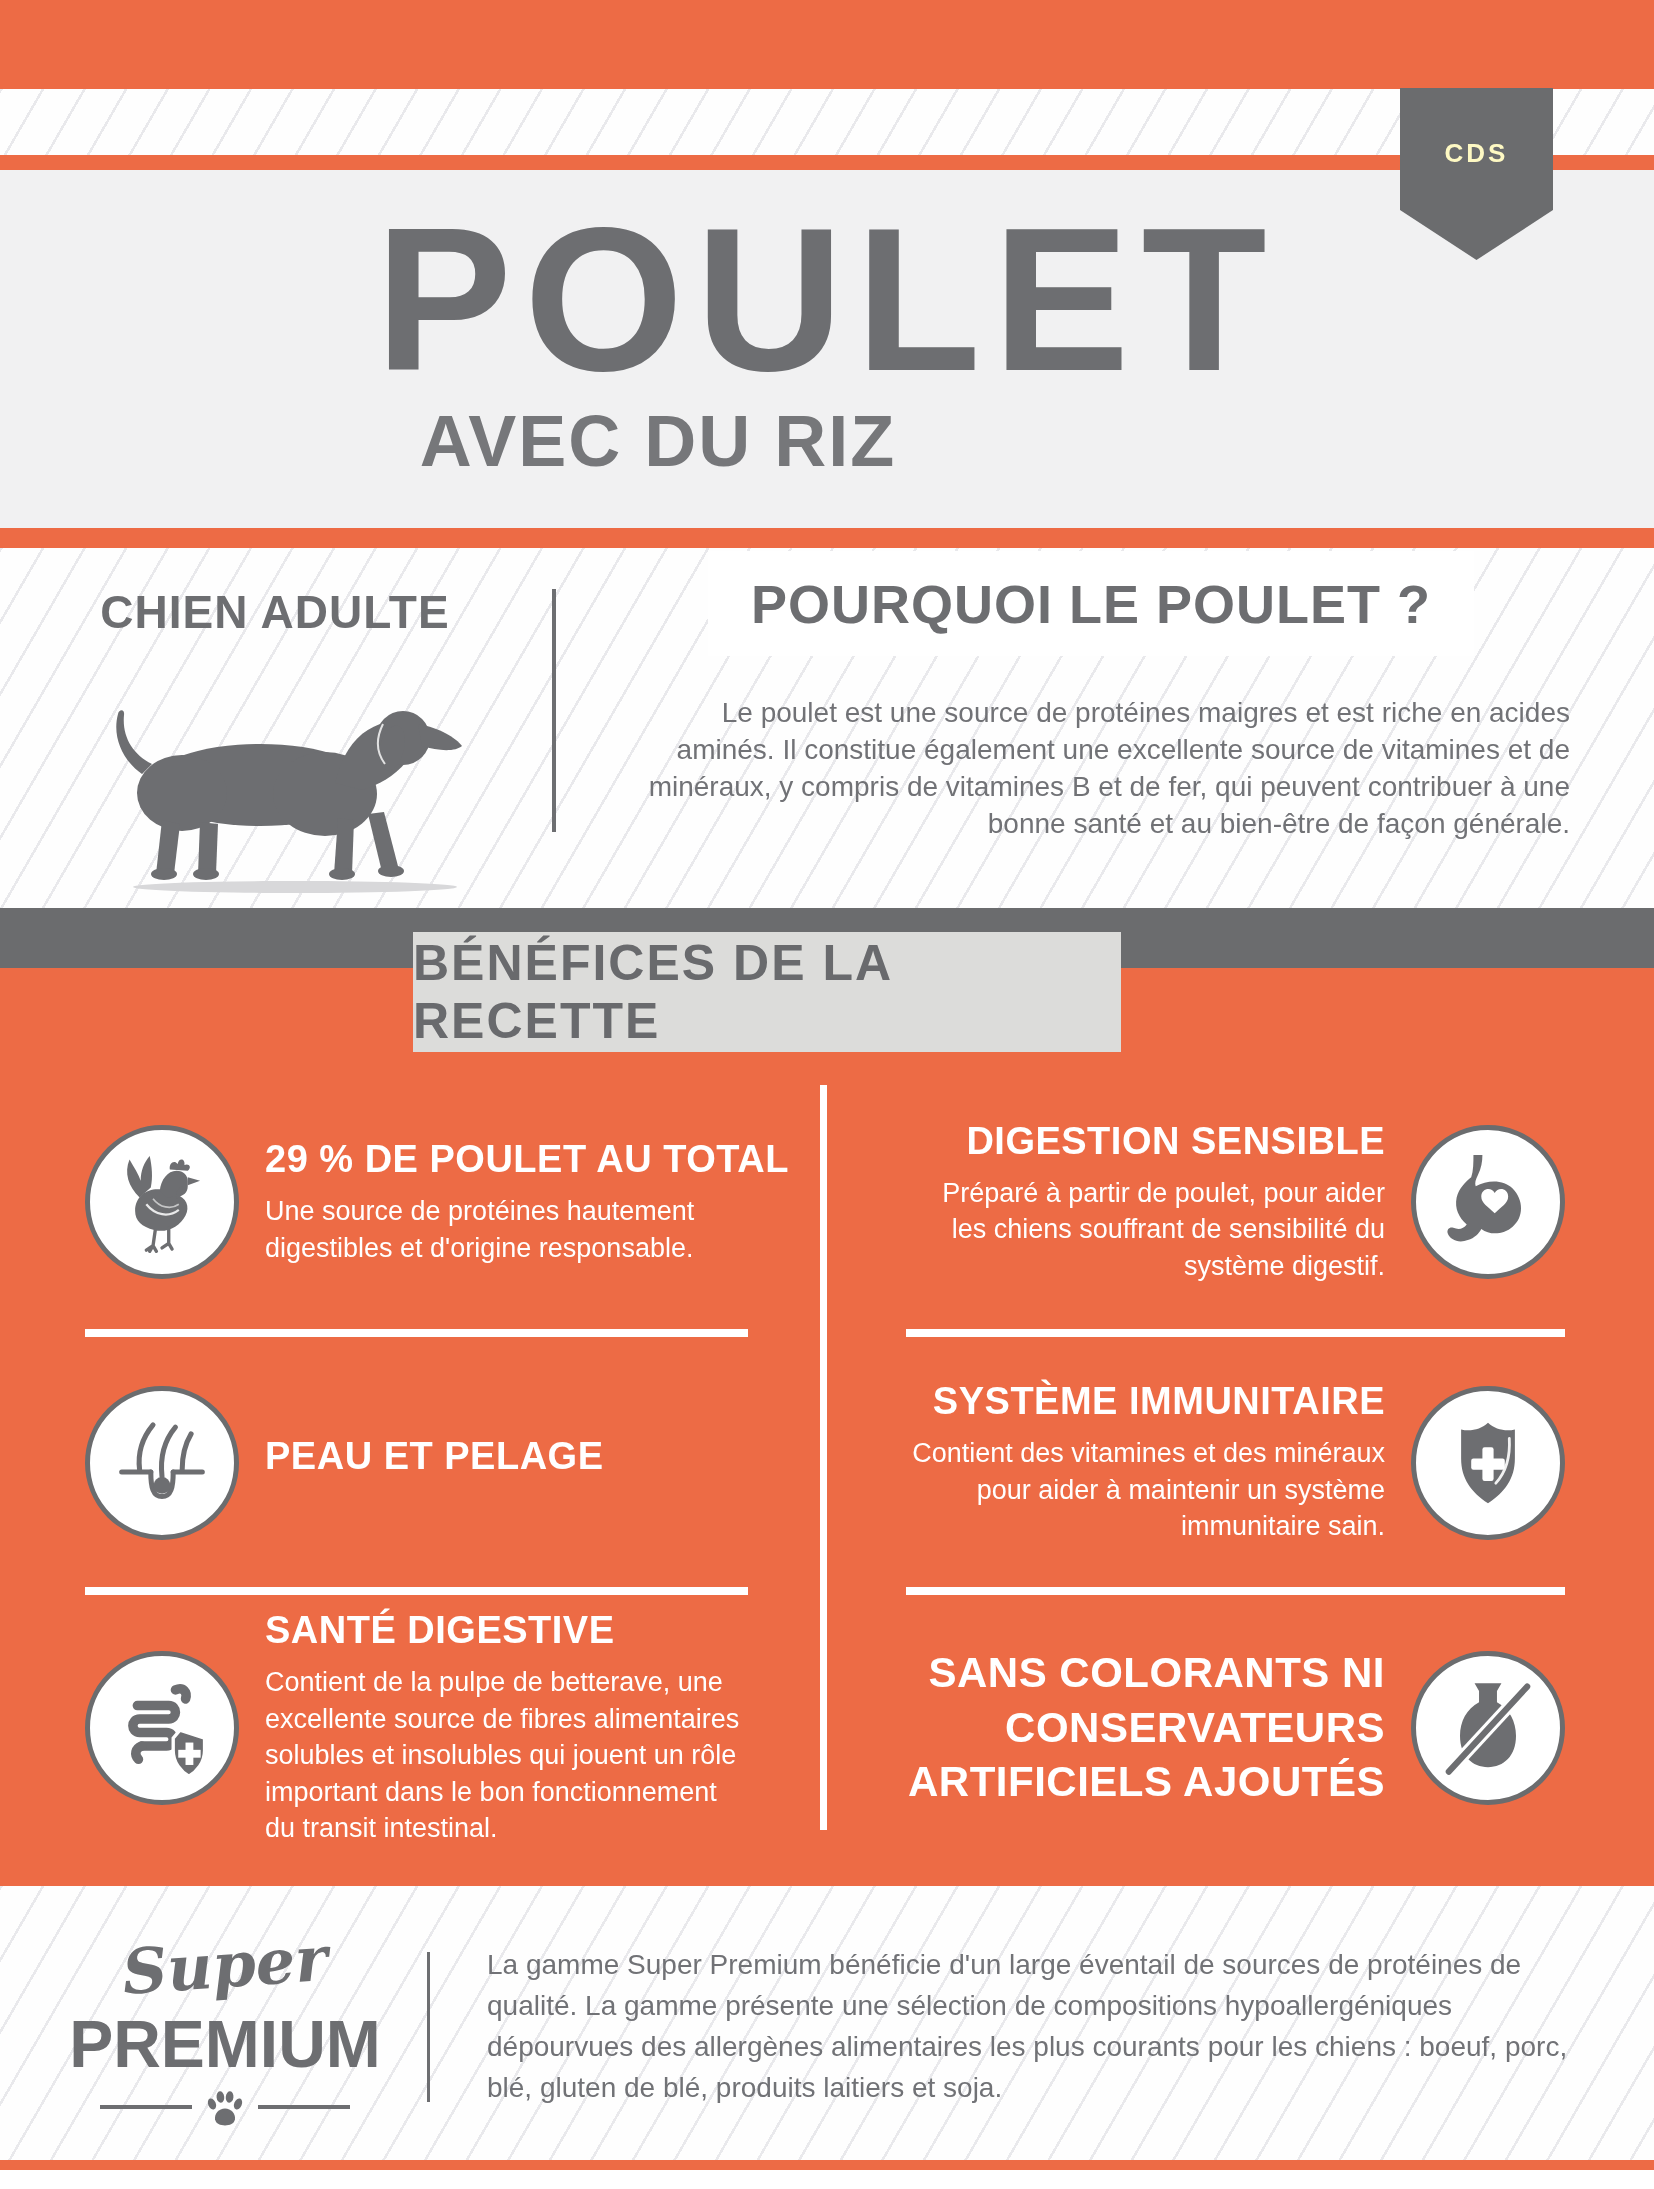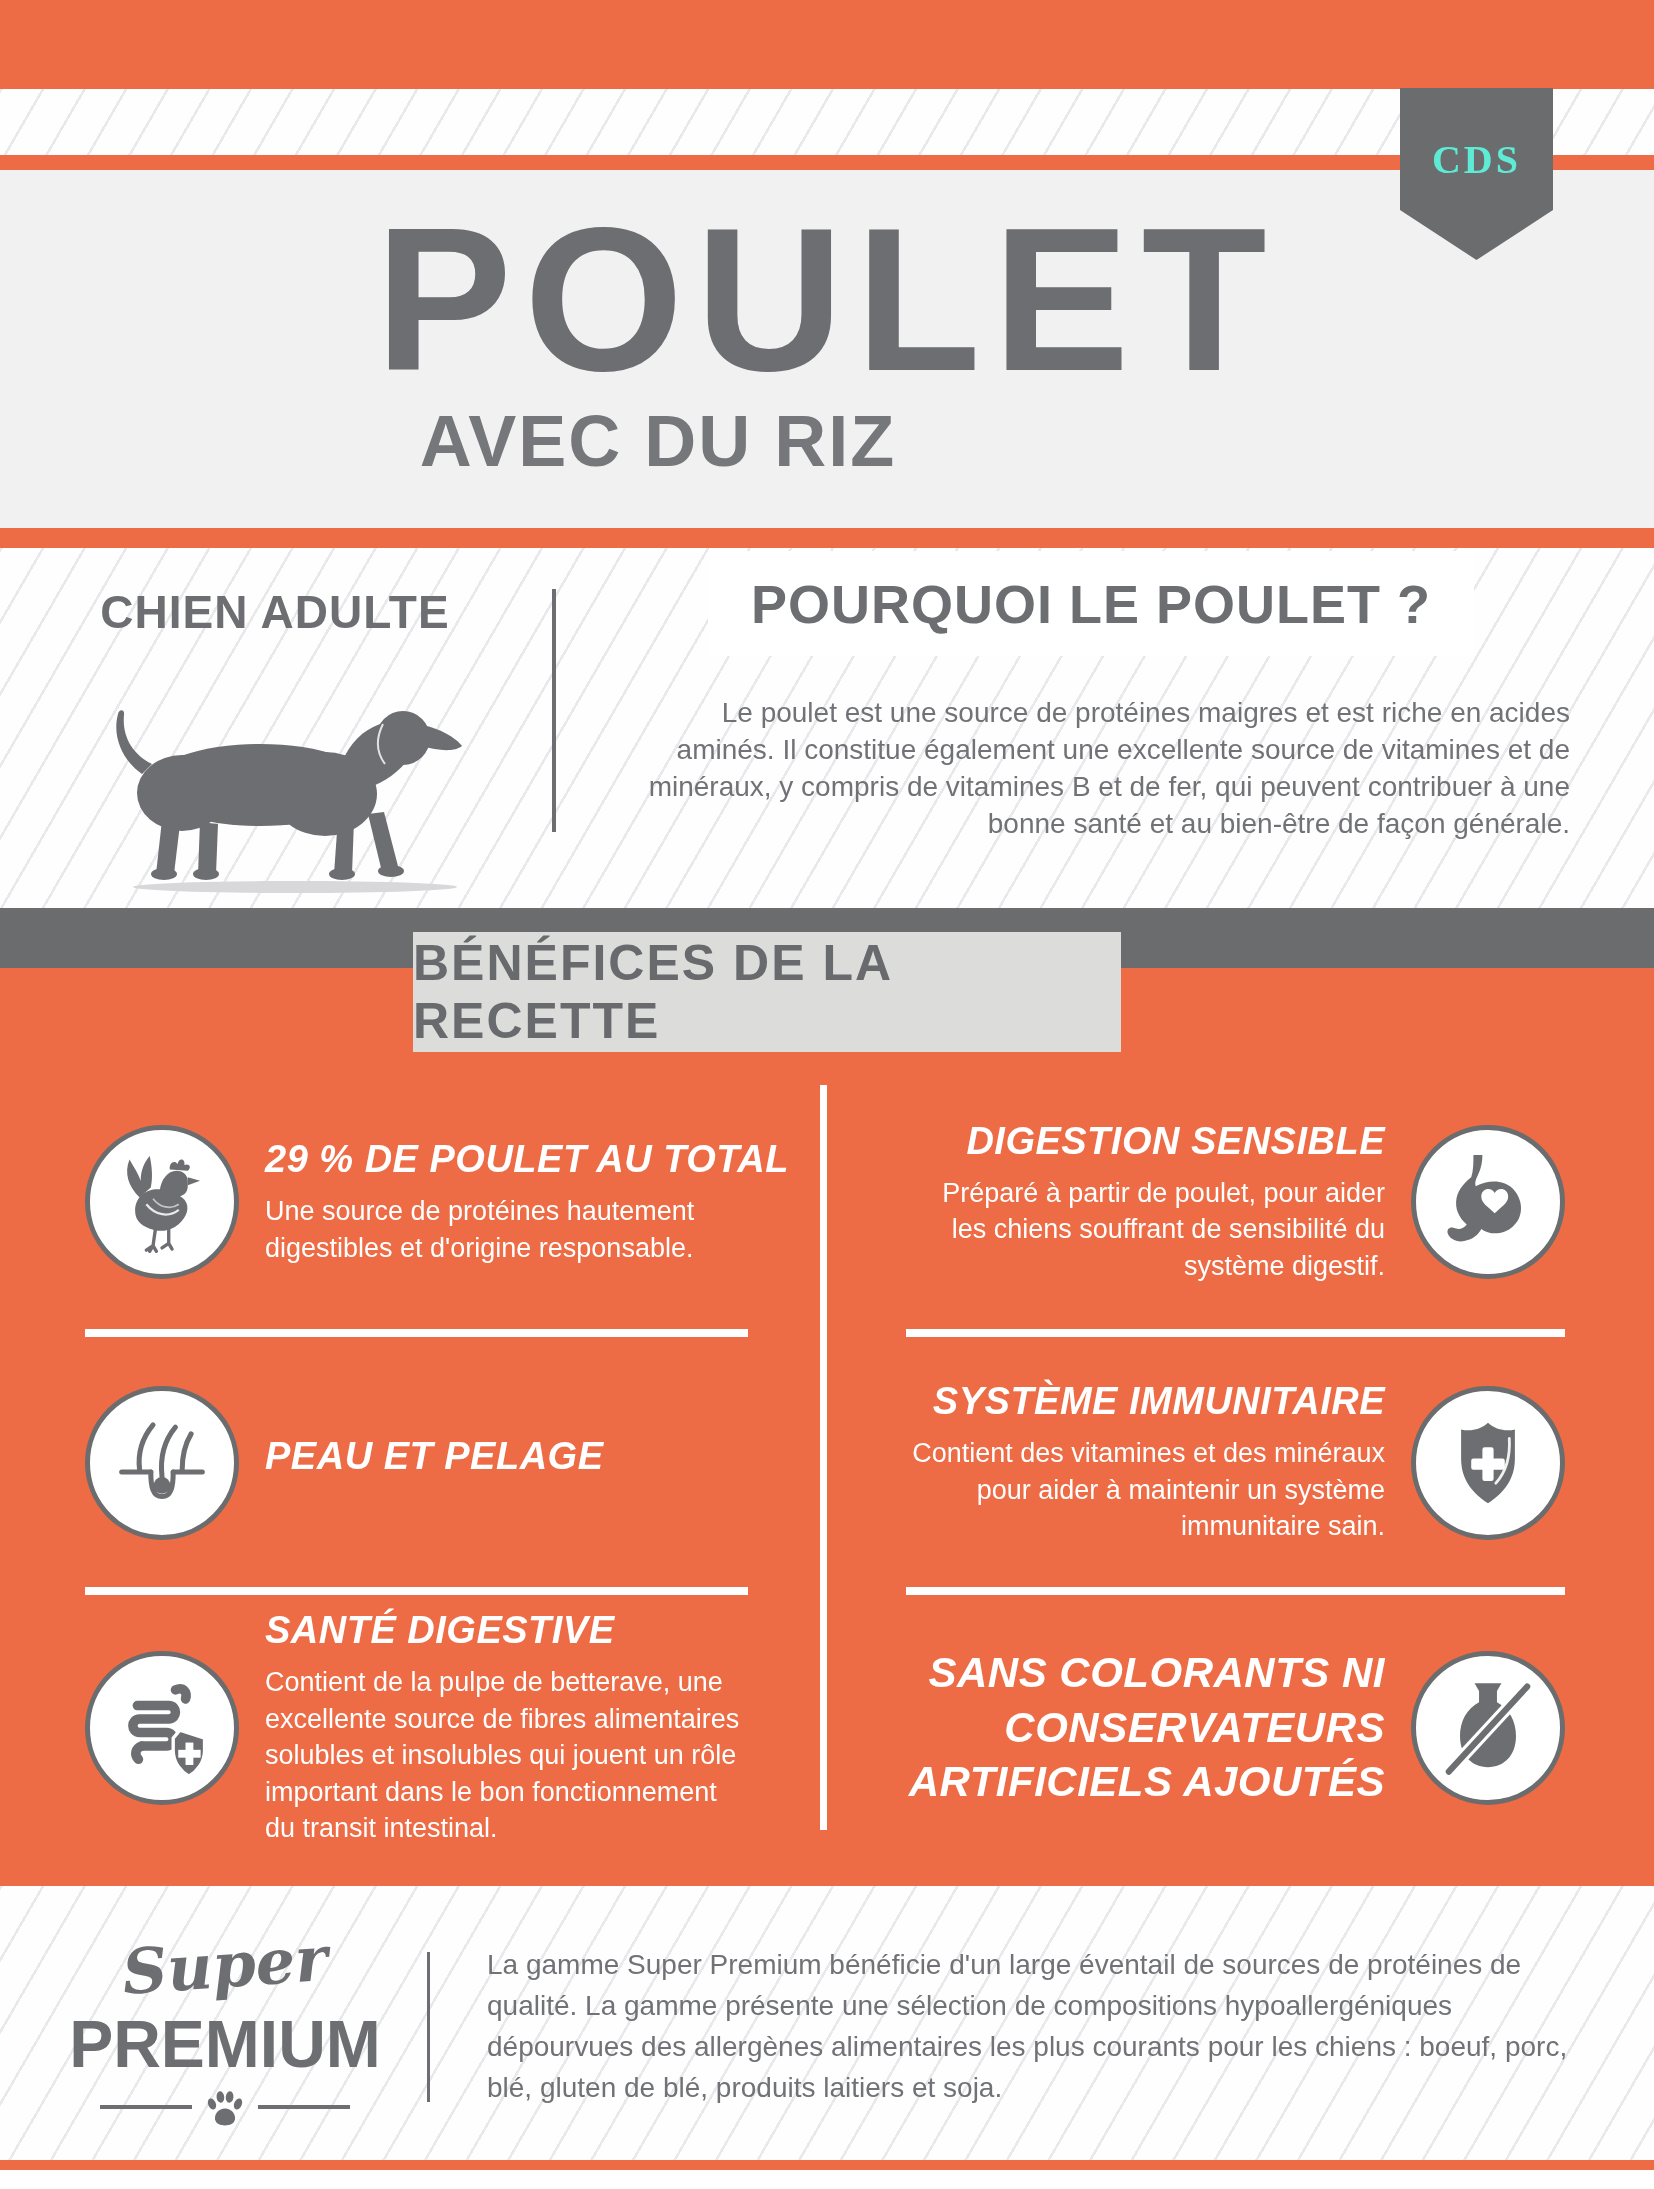--- a/index.html
+++ b/index.html
@@ -23,21 +23,21 @@
   }
   
   .top-bar{left:0;top:0;width:1654px;height:89px;background:var(--orange);}
   .top-stripe-band{left:0;top:89px;width:1654px;height:66px;}
   .orange-line-1{left:0;top:155px;width:1654px;height:15px;background:var(--orange);}
   .cds-badge{
     left:1400px;top:88px;width:153px;height:172px;background:var(--dark-gray);
     clip-path:polygon(0 0,100% 0,100% 71%,50% 100%,0 71%);
     display:flex;justify-content:center;align-items:flex-start;padding-top:52px;z-index:5;
   }
-  .cds-badge span{color:#5eead4;font-size:40px;font-weight:700;letter-spacing:3px;line-height:1;font-family:Liberation Serif, serif;}
+  .cds-badge span{color:#fef9c3;font-size:26px;font-weight:700;letter-spacing:3px;line-height:1;}
   
   .header-area{left:0;top:170px;width:1654px;height:358px;background:var(--light-bg);}
   .main-title{left:0;top:196px;width:1654px;text-align:center;font-size:205px;font-weight:700;
     letter-spacing:12px;line-height:1;color:var(--text-gray);}
   .sub-title{left:0;top:405px;width:1316px;text-align:center;font-size:72px;font-weight:700;
     letter-spacing:2px;line-height:1;color:#76777A;}
   .orange-line-2{left:0;top:528px;width:1654px;height:20px;background:var(--orange);}
   
   .why-section{left:0;top:548px;width:1654px;height:360px;}
   .audience{left:25px;top:37px;width:500px;text-align:center;font-size:46px;font-weight:700;
@@ -56,21 +56,21 @@
   .benefits-box{left:413px;top:-36px;width:708px;height:120px;background:var(--box-gray);
     display:flex;align-items:center;justify-content:center;z-index:6;}
   .benefits-heading{font-size:50px;font-weight:700;letter-spacing:2px;color:#696A6D;}
   .center-divider{left:820px;top:117px;width:7px;height:745px;background:#fff;}
   .brow{display:flex;align-items:center;gap:26px;color:#fff;}
   .brow.rrow{flex-direction:row-reverse;text-align:right;}
   .bicon{width:154px;height:154px;border-radius:50%;background:#fff;border:5px solid var(--dark-gray);
     flex:0 0 auto;display:flex;align-items:center;justify-content:center;}
   .bicon svg{width:112px;height:112px;}
   .btext{flex:1 1 auto;}
-  .btext h3{font-size:38px;font-weight:700;letter-spacing:0.5px;white-space:nowrap;margin-bottom:12px;font-style:italic;}
+  .btext h3{font-size:38px;font-weight:700;letter-spacing:0.5px;white-space:nowrap;margin-bottom:12px;}
   .btext h3.big{font-size:42px;line-height:1.3;white-space:normal;margin-bottom:0;}
   .btext p{font-size:27px;line-height:1.35;font-weight:400;}
   .hdiv{height:8px;background:#fff;}
   
   .row-l1{left:85px;top:1082px;width:663px;height:240px;}
   .row-r1{left:906px;top:1082px;width:659px;height:240px;}
   .div-l1{left:85px;top:1329px;width:663px;}
   .div-r1{left:906px;top:1329px;width:659px;}
   .row-l2{left:85px;top:1345px;width:663px;height:235px;}
   .row-r2{left:906px;top:1345px;width:659px;height:235px;}

